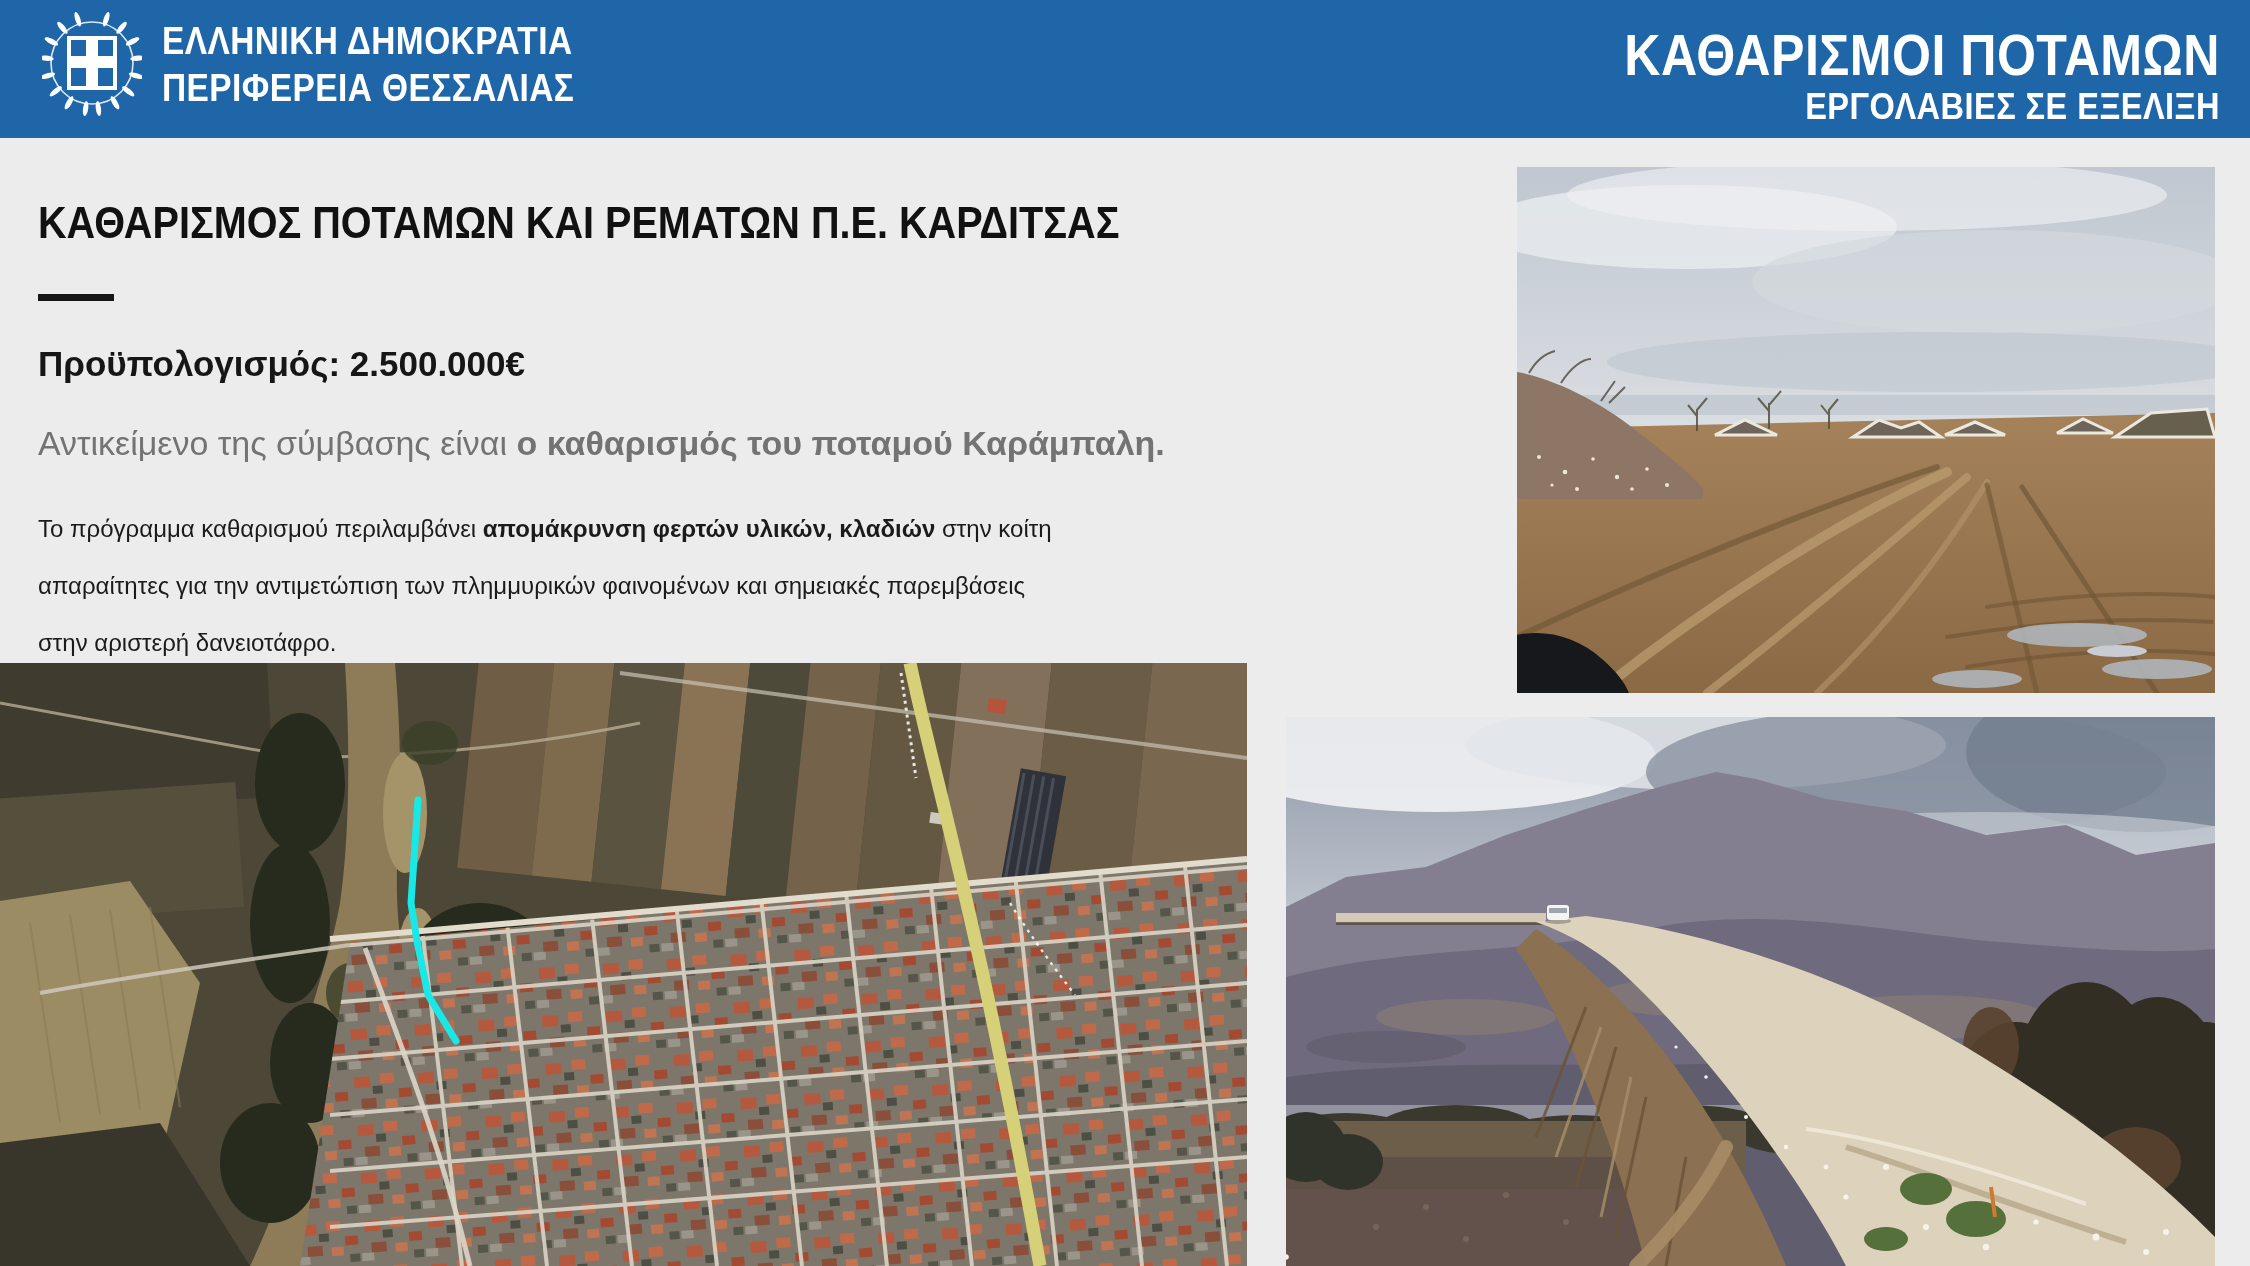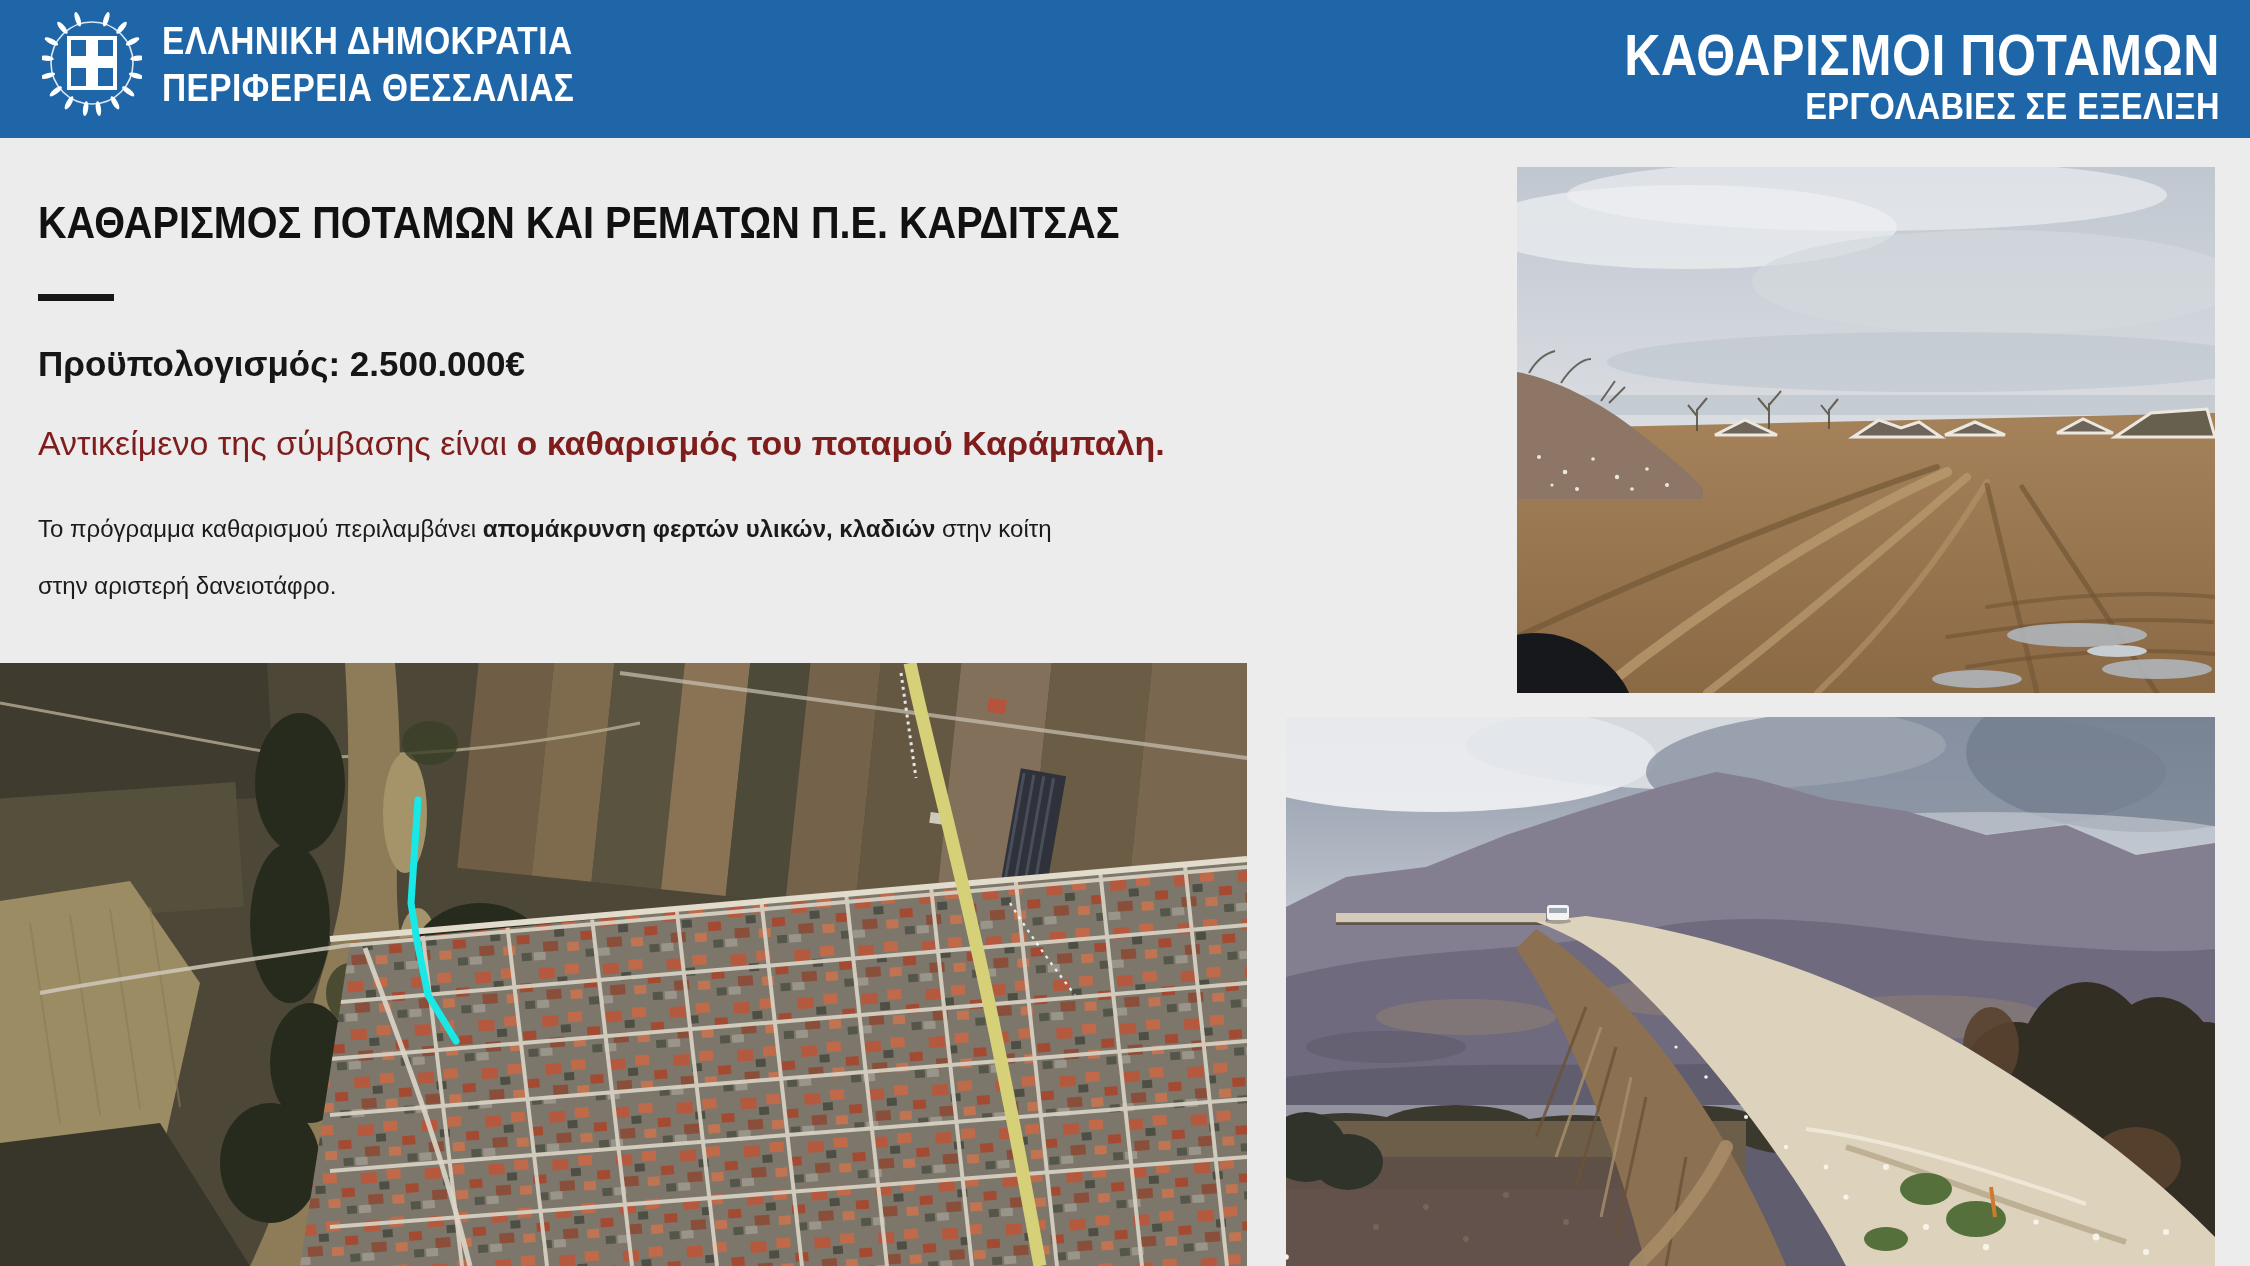--- a/index.html
+++ b/index.html
@@ -38,21 +38,21 @@
     font-size:44px;font-weight:700;color:#111;
     transform:scaleX(.9);transform-origin:left center;white-space:nowrap;
   }
   .title-dash{position:absolute;left:38px;top:294px;width:76px;height:7px;background:#161616;}
   .budget{
     position:absolute;left:38px;top:344px;
     font-size:35px;font-weight:700;color:#161616;white-space:nowrap;
   }
   .object-line{
     position:absolute;left:38px;top:424px;
-    font-size:34px;color:#7f1d1d;white-space:nowrap;
+    font-size:34px;color:#737373;white-space:nowrap;
   }
   .object-line b{font-weight:700;}
   .para{
     position:absolute;left:38px;top:500px;width:1480px;
     font-size:24px;color:#1b1b1b;line-height:57px;
   }
   .para .pline{white-space:nowrap;}
   .para b{font-weight:700;}
 
   
@@ -107,20 +107,21 @@
   </div>
 
   <div class="title">ΚΑΘΑΡΙΣΜΟΣ ΠΟΤΑΜΩΝ ΚΑΙ ΡΕΜΑΤΩΝ Π.Ε. ΚΑΡΔΙΤΣΑΣ</div>
   <div class="title-dash"></div>
   <div class="budget">Προϋπολογισμός: 2.500.000€</div>
 
   <div class="object-line"><span>Αντικείμενο της σύμβασης είναι </span><b>ο καθαρισμός του ποταμού Καράμπαλη.</b></div>
 
   <div class="para">
     <div class="pline"><span>Το πρόγραμμα καθαρισμού περιλαμβάνει </span><b>απομάκρυνση φερτών υλικών, κλαδιών</b><span> στην κοίτη</span></div>
+    <div class="pline">απαραίτητες για την αντιμετώπιση των πλημμυρικών φαινομένων και σημειακές παρεμβάσεις</div>
     <div class="pline">στην αριστερή δανειοτάφρο.</div>
   </div>
 
   <figure class="fig-top">
     <svg viewBox="0 0 698 526" preserveAspectRatio="none">
       <defs>
         <linearGradient id="p1sky" x1="0" y1="0" x2="0" y2="1">
           <stop offset="0" stop-color="#c0c7d0"></stop>
           <stop offset=".55" stop-color="#dde0e4"></stop>
           <stop offset="1" stop-color="#c3ccd5"></stop>

